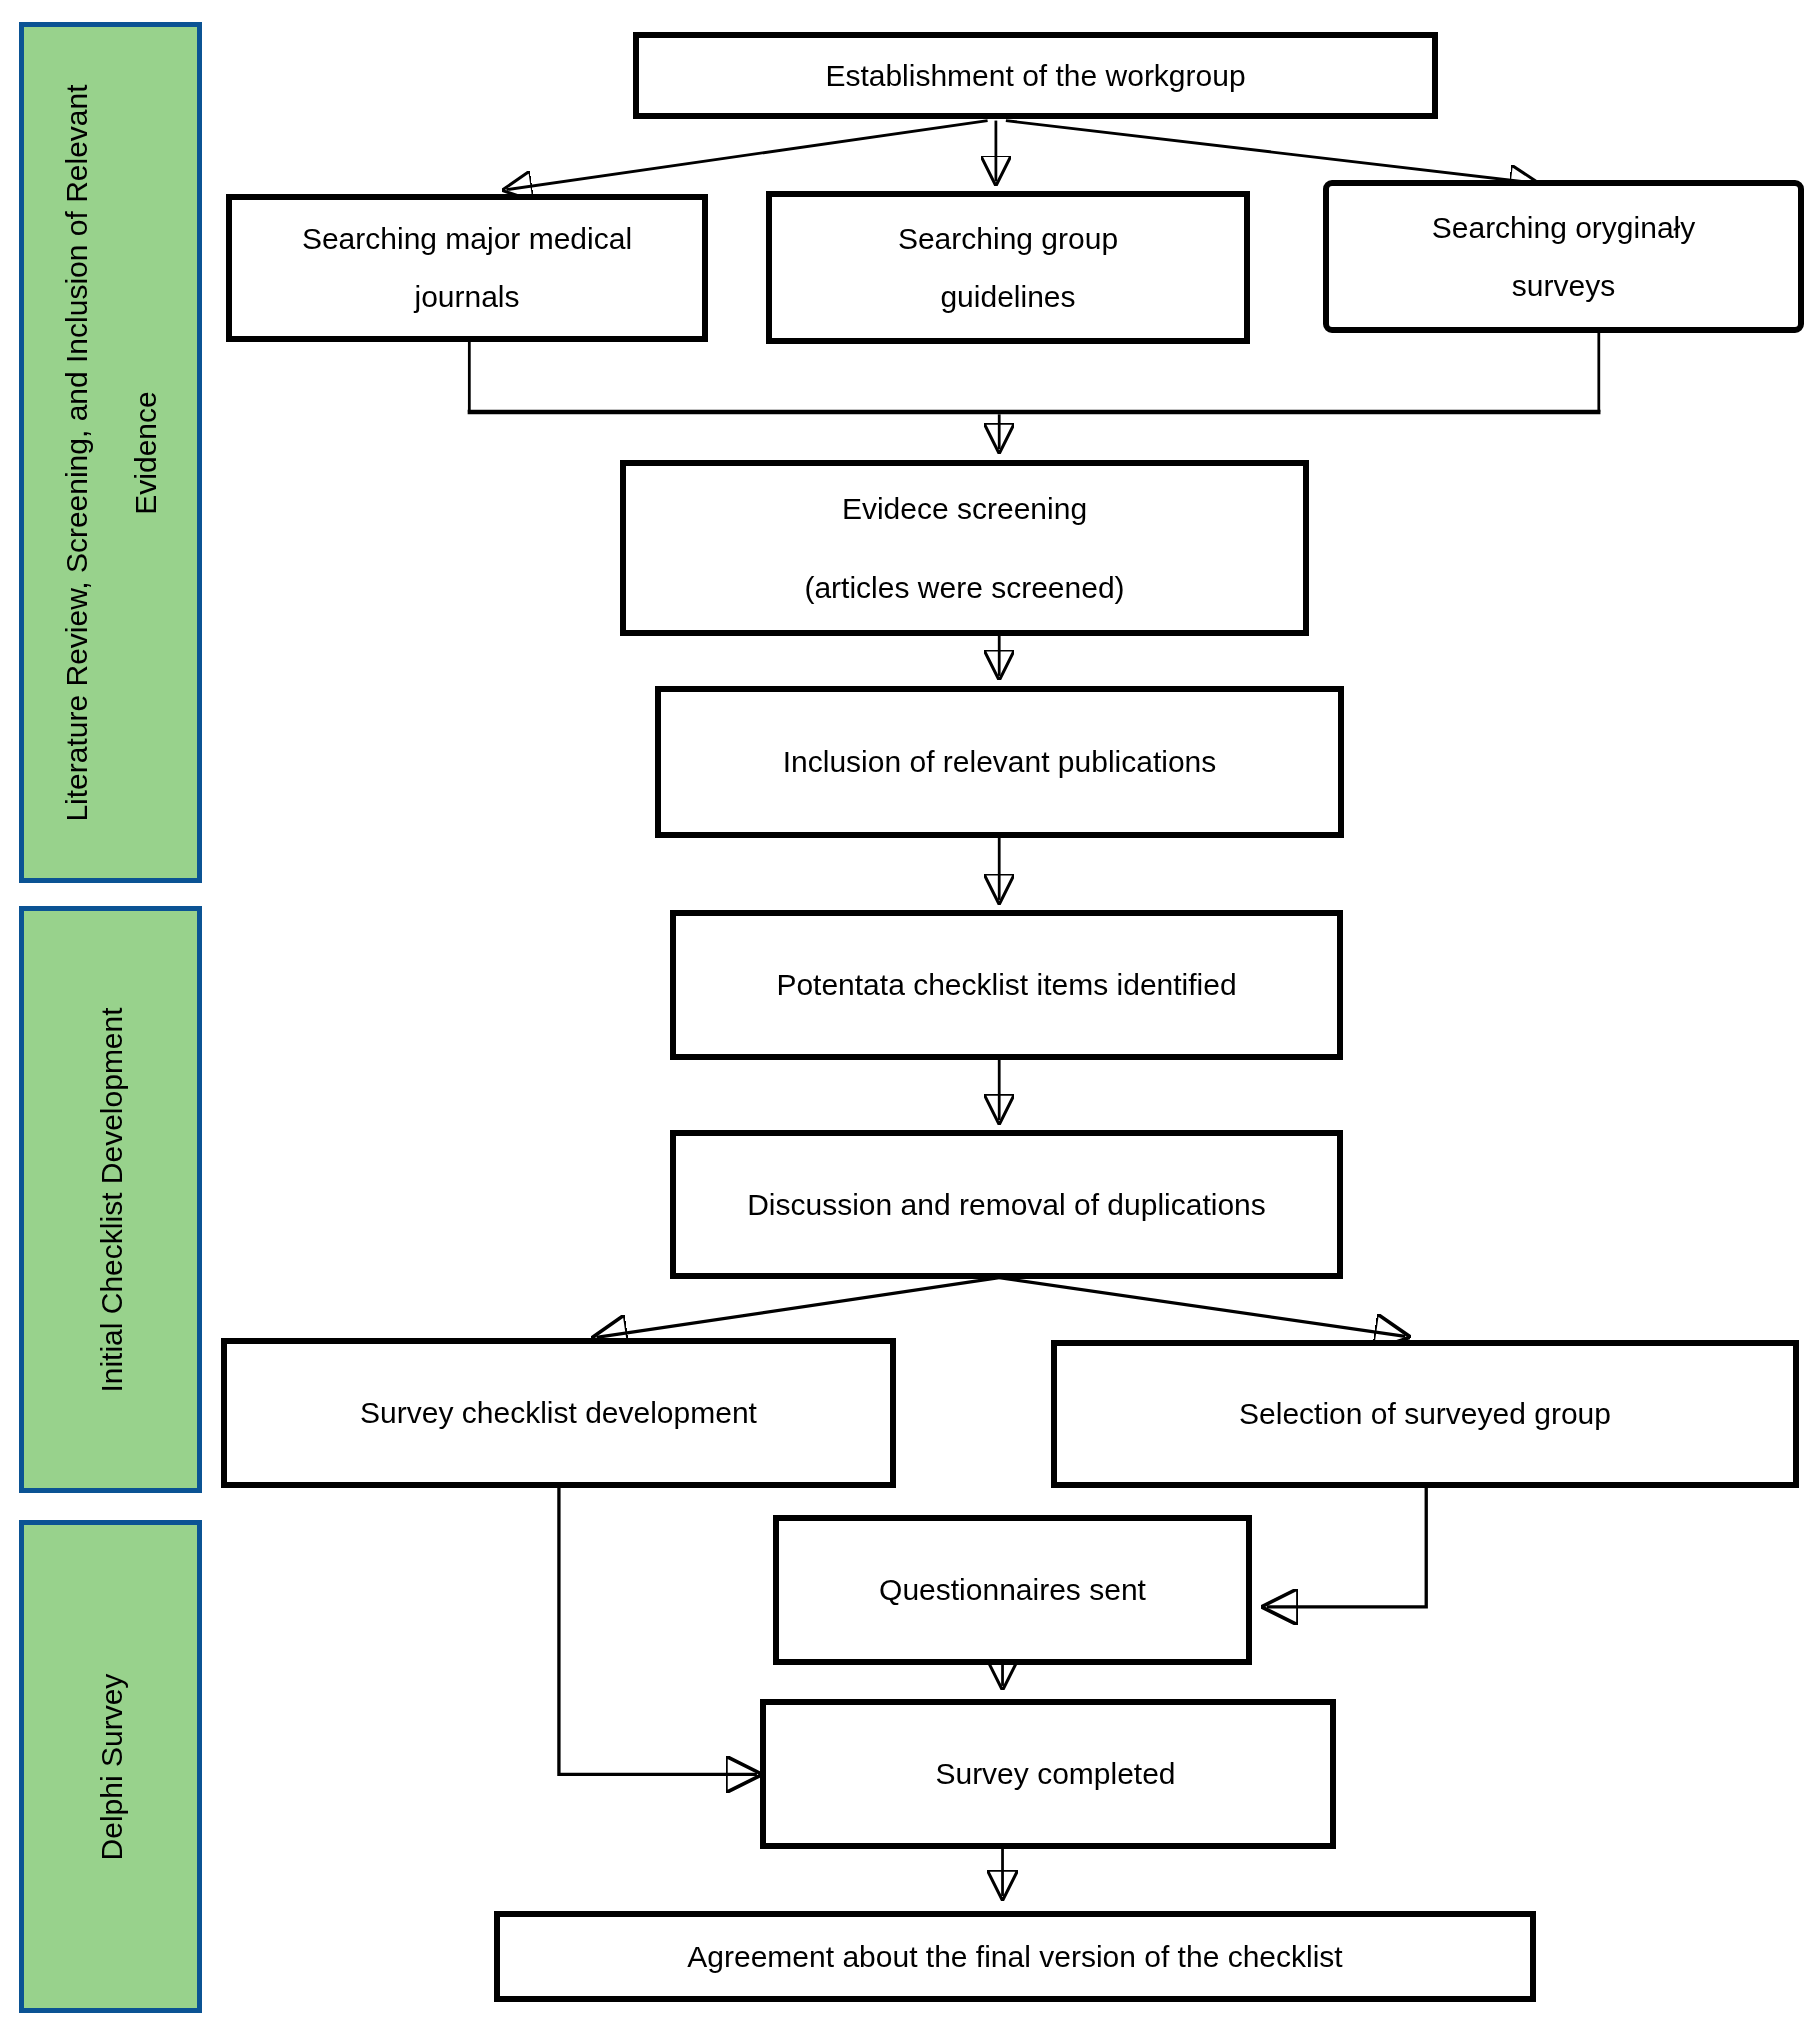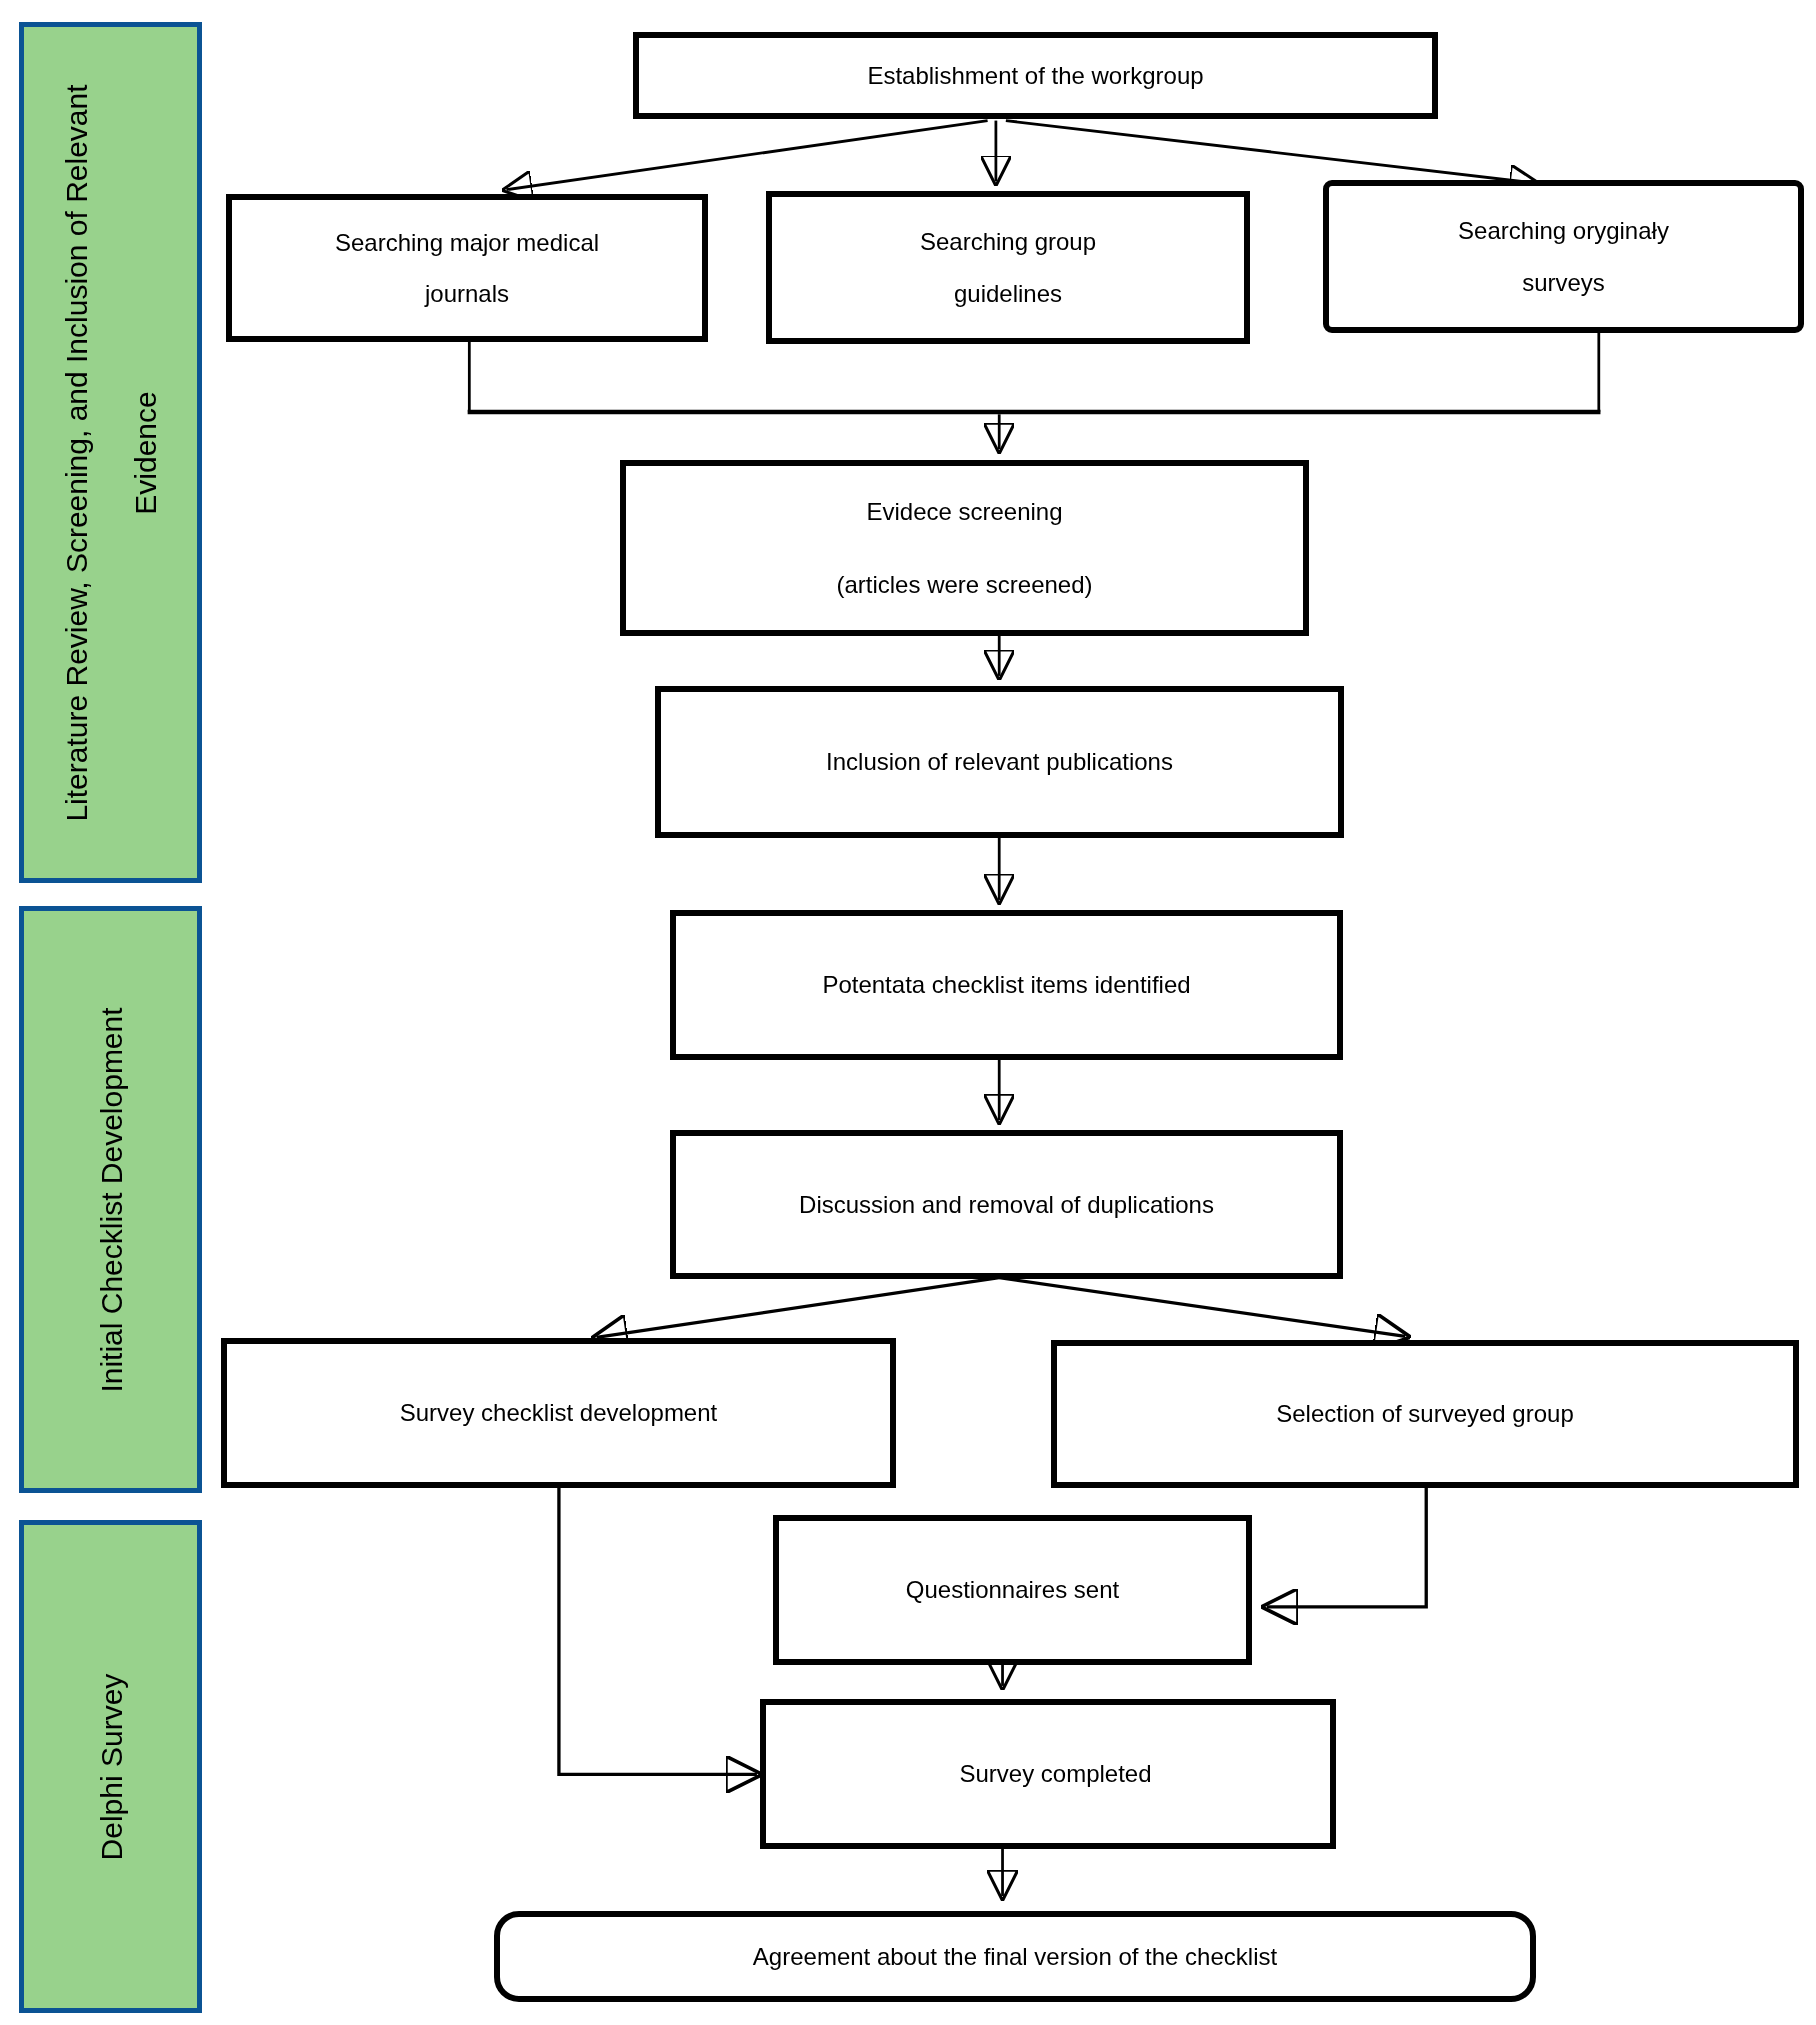--- a/index.html
+++ b/index.html
@@ -35,36 +35,36 @@
 
   
   .box{
     position:absolute;
     box-sizing:border-box;
     border:6px solid #000000;
     background:#ffffff;
     display:flex;flex-direction:column;
     align-items:center;justify-content:center;
     gap:26.6px;
-    font-size:24px;line-height:1.05;
+    font-size:30px;line-height:1.05;
     text-align:center;
   }
   #box-establishment      {left:633px;top:32px;  width:805px;height:87px;}
   #box-searching-major    {left:226px; top:194px; width:482px; height:148px;}
   #box-searching-premio   {left:766px;top:191px; width:484px; height:153px;}
   #box-searching-oryginaly{left:1323px;top:180px; width:481px; height:153px;border-radius:9px;}
   #box-evidence-screening {left:620px;top:460px; width:689px;height:176px;gap:48px;}
   #box-inclusion          {left:655px;top:686px;width:689px;height:152px;justify-content:center;}
   #box-potential-items    {left:670px;top:910px;width:673px;height:150px;}
   #box-discussion         {left:670px;top:1130px;width:673px;height:149px;}
   #box-survey-dev         {left:221px; top:1338px;width:675px;height:150px;}
   #box-selection          {left:1051px;top:1340px;width:748px;height:148px;}
   #box-questionnaires     {left:773px;top:1515px;width:479px; height:150px;}
   #box-survey-completed   {left:760px;top:1699px;width:576px; height:150px;padding-left:15px;}
-  #box-agreement          {left:494px; top:1911px;width:1042px;height:91px;border-radius:25px;}
+  #box-agreement          {left:494px; top:1911px;width:1042px;height:91px;}
 
   svg.connectors{
     position:absolute;left:0;top:0;
     width:1817px;height:2025px;
     pointer-events:none;
   }
   svg.connectors path, svg.connectors line, svg.connectors polyline{
     stroke:#000000;fill:none;
   }
 </style>

